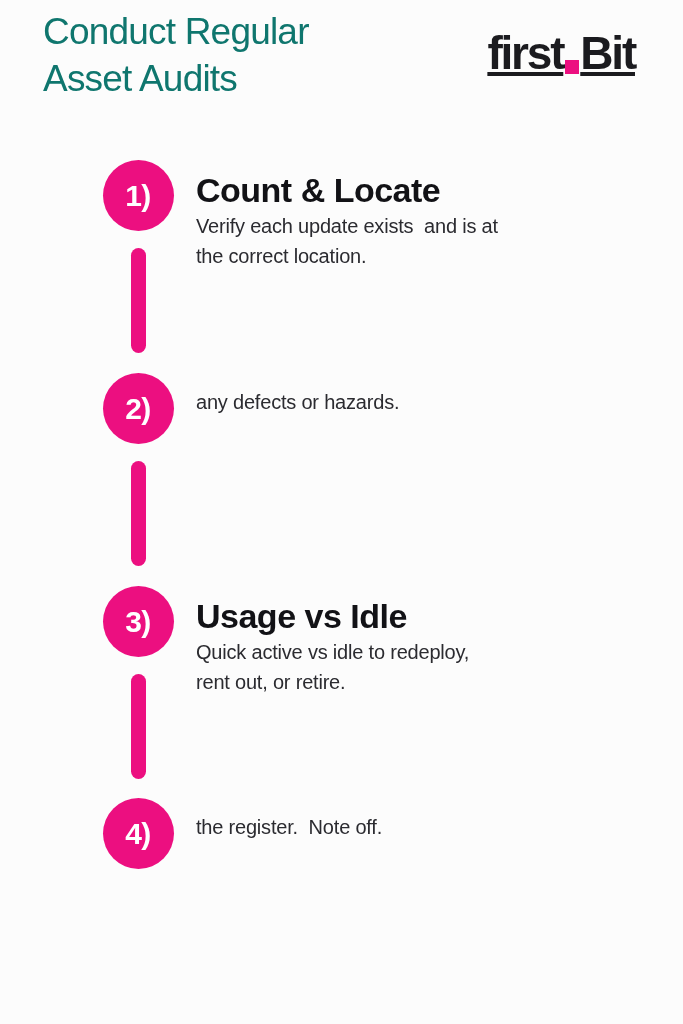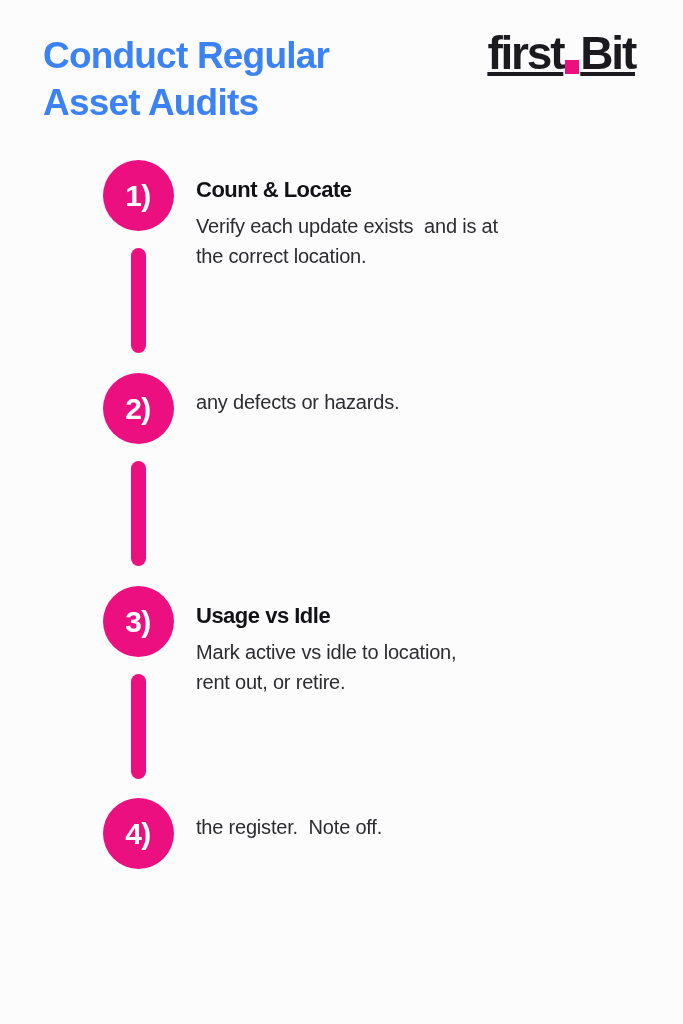--- a/index.html
+++ b/index.html
@@ -28,26 +28,26 @@
     position: absolute;
     top: 0;
     left: 0;
     right: 0;
     height: 140px;
   }
 
   .page-title {
     position: absolute;
     left: 43px;
-    top: 32px;
+    top: 8px;
     width: 380px;
     font-size: 37px;
     line-height: 47px;
-    font-weight: bold;
-    color: #3b82f6;
+    font-weight: normal;
+    color: #0f766e;
     letter-spacing: -0.8px;
   }
   .page-title .tline {
     display: block;
   }
 
   .brand-logo {
     position: absolute;
     right: 48px;
     top: 27px;
@@ -125,21 +125,21 @@
   }
 
   .step-body {
     position: absolute;
     left: 196px;
     top: 14px;
     width: 430px;
   }
 
   .step-heading {
-    font-size: 22px;
+    font-size: 34px;
     line-height: 32px;
     font-weight: bold;
     color: #121216;
     letter-spacing: -0.5px;
     margin: 0 0 5px 0;
   }
 
   .step-desc {
     font-size: 20px;
     line-height: 30px;
@@ -193,21 +193,21 @@
         </div>
       </div>
     </div>
 
     <div class="step step-3">
       <div class="badge">3)</div>
       <div class="connector"></div>
       <div class="step-body">
         <div class="step-heading">Usage vs Idle</div>
         <div class="step-desc">
-          <span class="dline">Mark active vs idle to location,</span>
+          <span class="dline">Quick active vs idle to redeploy,</span>
           <span class="dline">rent out, or retire.</span>
         </div>
       </div>
     </div>
 
     <div class="step step-4">
       <div class="badge">4)</div>
       <div class="step-body">
         <div class="step-desc">
           <span class="dline">the register.  Note off.</span>

